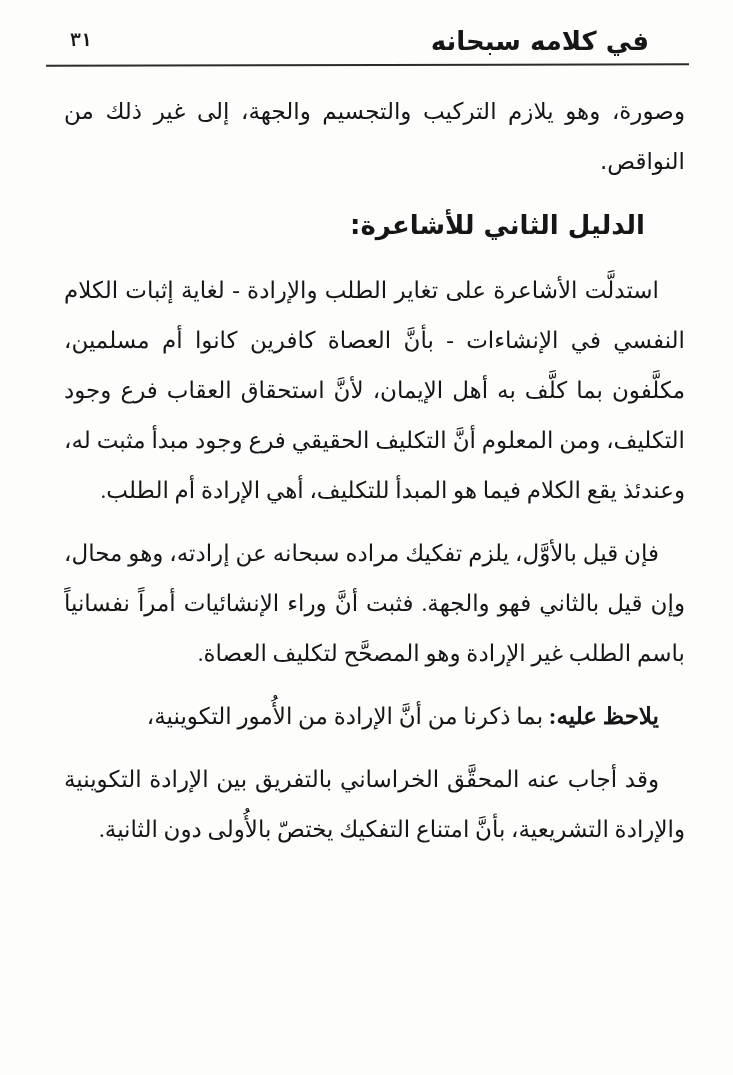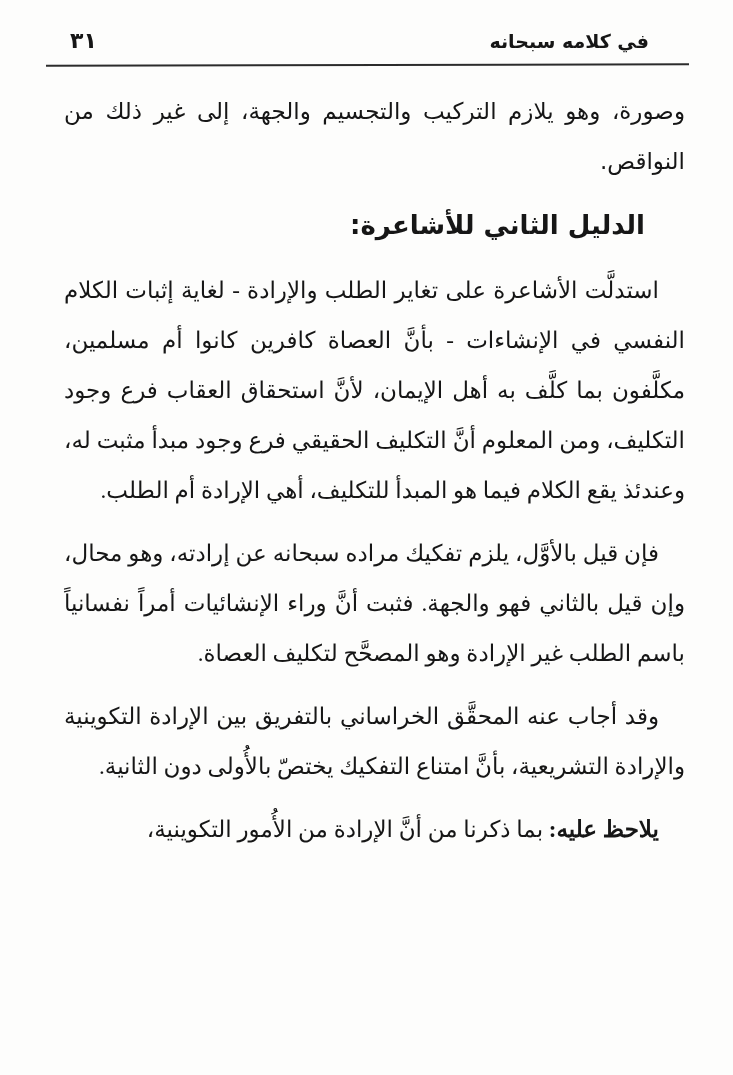--- a/index.html
+++ b/index.html
@@ -20,28 +20,29 @@
     box-sizing: border-box;
   }
   .page-header {
     display: flex;
     justify-content: space-between;
     align-items: flex-end;
     padding: 28px 84px 0 70px;
   }
   .running-title {
     font-weight: bold;
-    font-size: 19px;
+    font-size: 26px;
     line-height: 26px;
   }
   .page-number {
     font-weight: bold;
-    font-size: 22px;
+    font-size: 18px;
     line-height: 26px;
     letter-spacing: 3px;
+    font-family: Liberation Mono, monospace;
   }
   .header-rule {
     height: 0;
     border-bottom: 2px solid #2c2c2c;
     margin: 10px 44px 0 46px;
     transform: rotate(-0.15deg);
   }
   .page-body {
     padding: 20px 48px 0 64px;
     font-size: 23px;
@@ -82,21 +83,21 @@
   <main class="page-body">
 
     <p class="para cont">وصورة، وهو يلازم التركيب والتجسيم والجهة، إلى غير ذلك من النواقص.</p>
 
     <h2 class="section-heading">الدليل الثاني للأشاعرة:</h2>
 
     <p class="para ind">استدلَّت الأشاعرة على تغاير الطلب والإرادة - لغاية إثبات الكلام النفسي في الإنشاءات - بأنَّ العصاة كافرين كانوا أم مسلمين، مكلَّفون بما كلَّف به أهل الإيمان، لأنَّ استحقاق العقاب فرع وجود التكليف، ومن المعلوم أنَّ التكليف الحقيقي فرع وجود مبدأ مثبت له، وعندئذ يقع الكلام فيما هو المبدأ للتكليف، أهي الإرادة أم الطلب.</p>
 
     <p class="para ind">فإن قيل بالأوَّل، يلزم تفكيك مراده سبحانه عن إرادته، وهو محال، وإن قيل بالثاني فهو والجهة. فثبت أنَّ وراء الإنشائيات أمراً نفسانياً باسم الطلب غير الإرادة وهو المصحَّح لتكليف العصاة.</p>
 
-    <p class="para ind">وقد أجاب عنه المحقَّق الخراساني بالتفريق بين الإرادة التكوينية والإرادة التشريعية، بأنَّ امتناع التفكيك يختصّ بالأُولى دون الثانية.</p>
-
     <p class="para ind note">
       <strong class="note-lead">يلاحظ عليه:</strong><span> بما ذكرنا من أنَّ الإرادة من الأُمور التكوينية،</span>
     </p>
+
+    <p class="para ind">وقد أجاب عنه المحقَّق الخراساني بالتفريق بين الإرادة التكوينية والإرادة التشريعية، بأنَّ امتناع التفكيك يختصّ بالأُولى دون الثانية.</p>
 
   </main>
 
 </div>
 
 </body></html>

